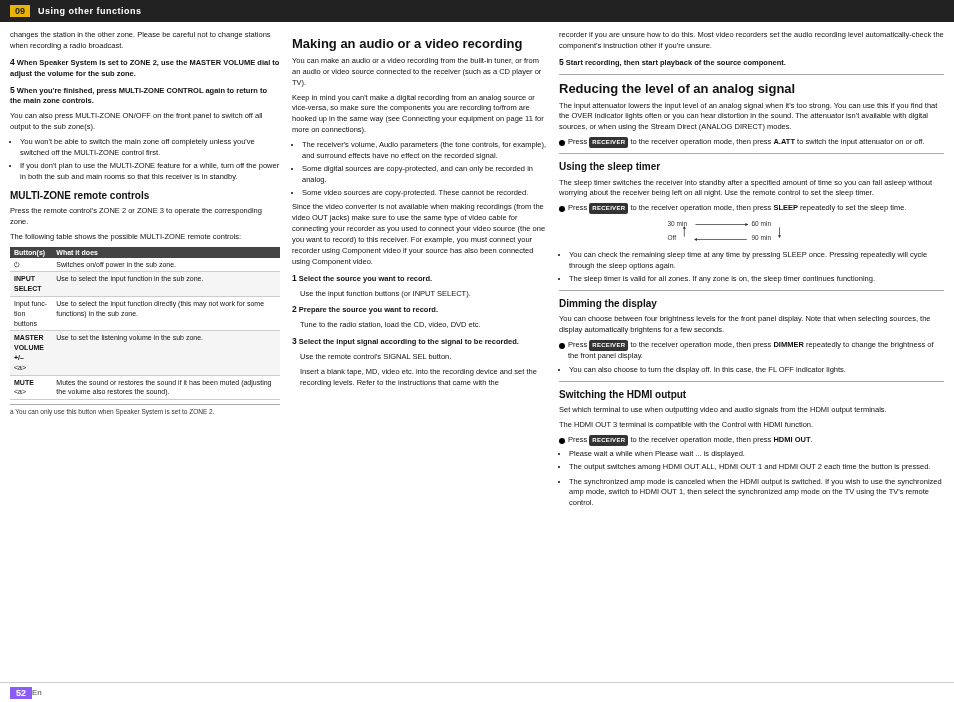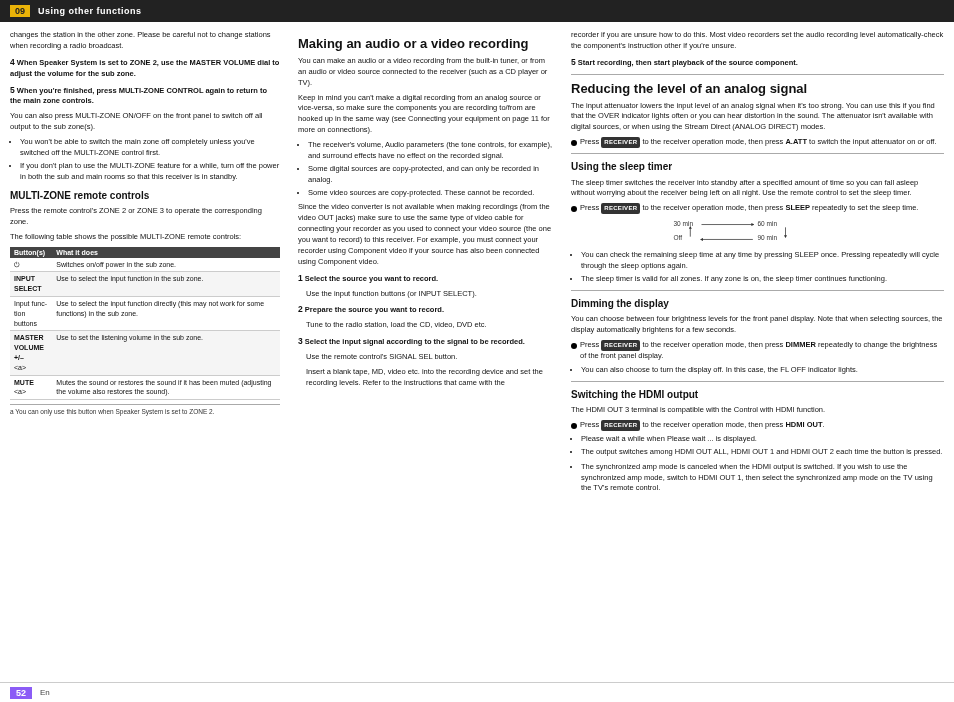--- a/index.html
+++ b/index.html
@@ -34,21 +34,21 @@
       font-size: 9px;
       font-weight: bold;
       letter-spacing: 0.5px;
     }
 
     
     .main-content {
       display: flex;
       padding: 8px 10px 0 10px;
       height: calc(702px - 22px - 20px);
-      gap: 18px;
+      gap: 12px;
     }
 
     
     .col-left {
       width: 270px;
       flex-shrink: 0;
     }
 
     
     .col-mid {
@@ -179,21 +179,20 @@
       background: #fff;
       border-top: 1px solid #ccc;
       margin-top: auto;
     }
     .footer-page {
       background: #8b5cf6;
       color: #fff;
       font-weight: bold;
       font-size: 9px;
       padding: 1px 6px;
-      margin-right: 8px;
     }
     .footer-lang {
       font-size: 8px;
       color: #444;
     }
 
     
     .footnote {
       font-size: 6.5px;
       color: #333;
@@ -364,20 +363,21 @@
       <span class="bullet-circle"></span>
       <span class="bullet-text">Press <span class="btn-receiver">RECEIVER</span> to the receiver operation mode, then press <strong>DIMMER</strong> repeatedly to change the brightness of the front panel display.</span>
     </div>
     <ul>
       <li>You can also choose to turn the display off. In this case, the FL OFF indicator lights.</li>
     </ul>
 
     <hr class="divider">
 
     <p class="section-heading bold">Switching the HDMI output</p>
+    <p>Set which terminal to use when outputting video and audio signals from the HDMI output terminals.</p>
     <p>The HDMI OUT 3 terminal is compatible with the Control with HDMI function.</p>
     <div class="bullet-row">
       <span class="bullet-circle"></span>
       <span class="bullet-text">Press <span class="btn-receiver">RECEIVER</span> to the receiver operation mode, then press <strong>HDMI OUT</strong>.</span>
     </div>
     <ul>
       <li>Please wait a while when Please wait ... is displayed.</li>
       <li>The output switches among HDMI OUT ALL, HDMI OUT 1 and HDMI OUT 2 each time the button is pressed.</li>
     </ul>
     <ul>

